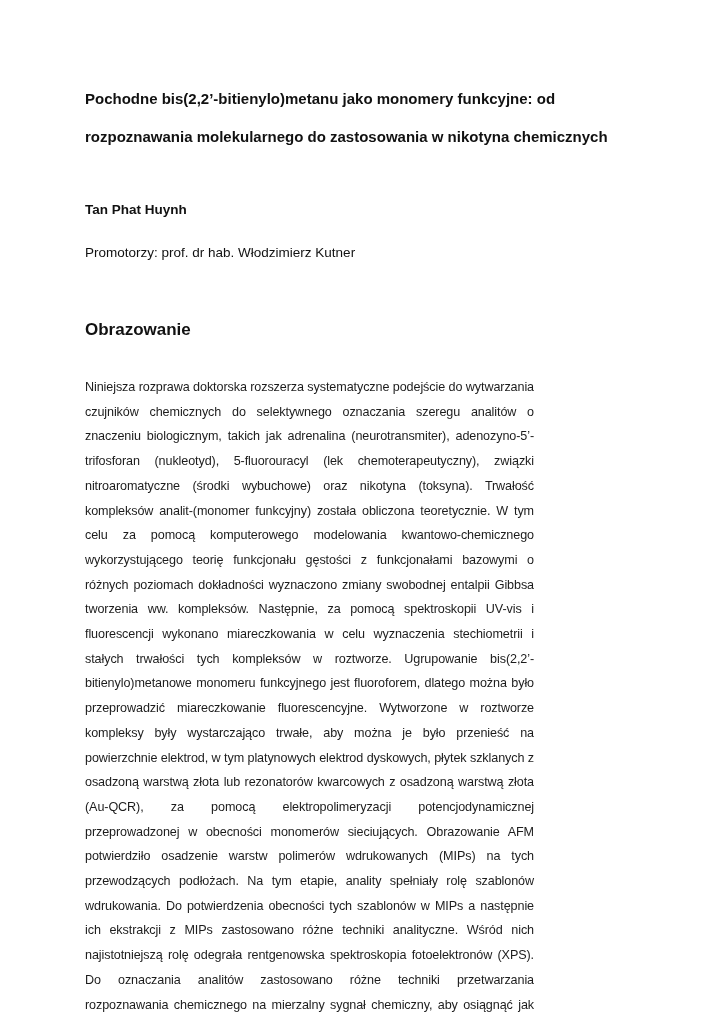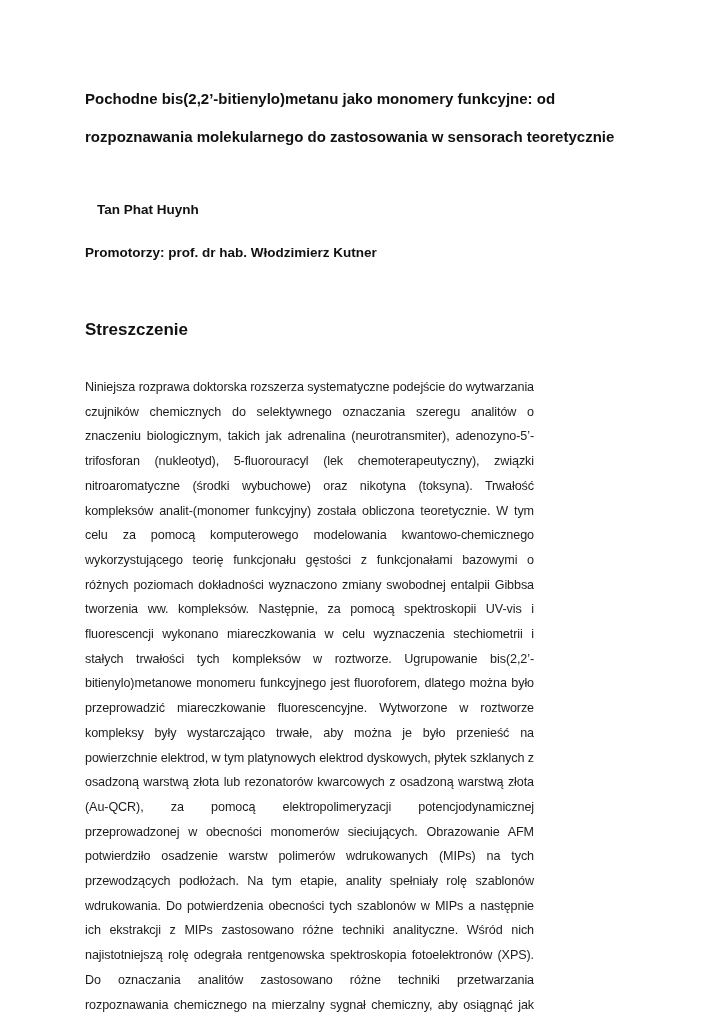--- a/index.html
+++ b/index.html
@@ -32,25 +32,24 @@
   .title-line-2 {
     white-space: nowrap;
     text-align: left;
   }
   .author {
     margin-top: 40px;
     font-weight: 700;
     font-size: 13.5px;
     line-height: 28px;
     color: #111111;
-    margin-left: 12px;
   }
   .supervisors {
     margin-top: 15px;
-    font-weight: 700;
+    font-weight: 400;
     font-size: 13.5px;
     line-height: 28px;
     color: #111111;
   }
   .supervisor-line-2 {
     margin-left: 88px;
   }
   .section-heading {
     margin-top: 48px;
     font-weight: 700;
@@ -67,29 +66,29 @@
     color: #1c1c1c;
   }
 </style>
 </head>
 <body>
 
 <div class="page">
 
   <div class="title">
     <div class="title-line-1">Pochodne bis(2,2’-bitienylo)metanu jako monomery funkcyjne: od</div>
-    <div class="title-line-2">rozpoznawania molekularnego do zastosowania w sensorach teoretycznie</div>
+    <div class="title-line-2">rozpoznawania molekularnego do zastosowania w nikotyna chemicznych</div>
   </div>
 
   <div class="author">Tan Phat Huynh</div>
 
   <div class="supervisors">
     <div class="supervisor-line-1">
       <span>Promotorzy:</span>
       <span>prof. dr hab. Włodzimierz Kutner</span>
     </div>
   </div>
 
-  <div class="section-heading">Streszczenie</div>
+  <div class="section-heading">Obrazowanie</div>
 
   <div class="abstract">Niniejsza rozprawa doktorska rozszerza systematyczne podejście do wytwarzania czujników chemicznych do selektywnego oznaczania szeregu analitów o znaczeniu biologicznym, takich jak adrenalina (neurotransmiter), adenozyno-5’-trifosforan (nukleotyd), 5-fluorouracyl (lek chemoterapeutyczny), związki nitroaromatyczne (środki wybuchowe) oraz nikotyna (toksyna).  Trwałość kompleksów analit-(monomer funkcyjny) została obliczona teoretycznie.  W tym celu za pomocą komputerowego modelowania kwantowo-chemicznego wykorzystującego teorię funkcjonału gęstości z funkcjonałami bazowymi o różnych poziomach dokładności wyznaczono zmiany swobodnej entalpii Gibbsa tworzenia ww. kompleksów.  Następnie, za pomocą spektroskopii UV-vis i fluorescencji wykonano miareczkowania w celu wyznaczenia stechiometrii i stałych trwałości tych kompleksów w roztworze.  Ugrupowanie bis(2,2’-bitienylo)metanowe monomeru funkcyjnego jest fluoroforem, dlatego można było przeprowadzić miareczkowanie fluorescencyjne.  Wytworzone w roztworze kompleksy były wystarczająco trwałe, aby można je było przenieść na powierzchnie elektrod, w tym platynowych elektrod dyskowych, płytek szklanych z osadzoną warstwą złota lub rezonatorów kwarcowych z osadzoną warstwą złota (Au-QCR), za pomocą elektropolimeryzacji potencjodynamicznej przeprowadzonej w obecności monomerów sieciujących.  Obrazowanie AFM potwierdziło osadzenie warstw polimerów wdrukowanych (MIPs) na tych przewodzących podłożach.  Na tym etapie, anality spełniały rolę szablonów wdrukowania.  Do potwierdzenia obecności tych szablonów w MIPs a następnie ich ekstrakcji z MIPs zastosowano różne techniki analityczne.  Wśród nich najistotniejszą rolę odegrała rentgenowska spektroskopia fotoelektronów (XPS).  Do oznaczania analitów zastosowano różne techniki przetwarzania rozpoznawania chemicznego na mierzalny sygnał chemiczny, aby osiągnąć jak najwyższą czułość, wykrywalność i selektywność.   Różnicowa woltamperometria plusowa (DPV) umożliwiła wyznaczenie najniższej wartości dolnej granicy detekcji</div>
 
 </div>
 
 </body></html>

